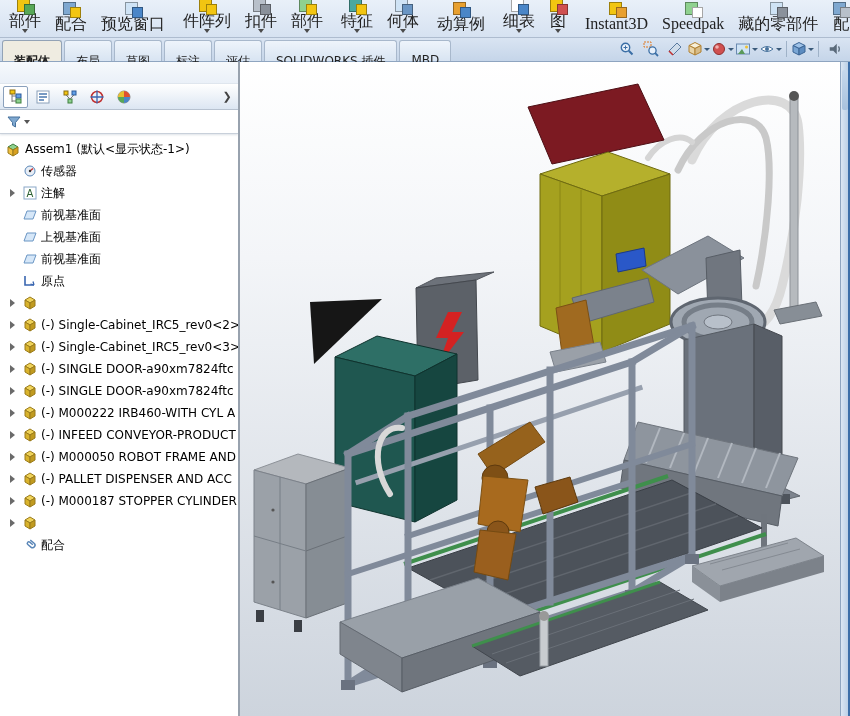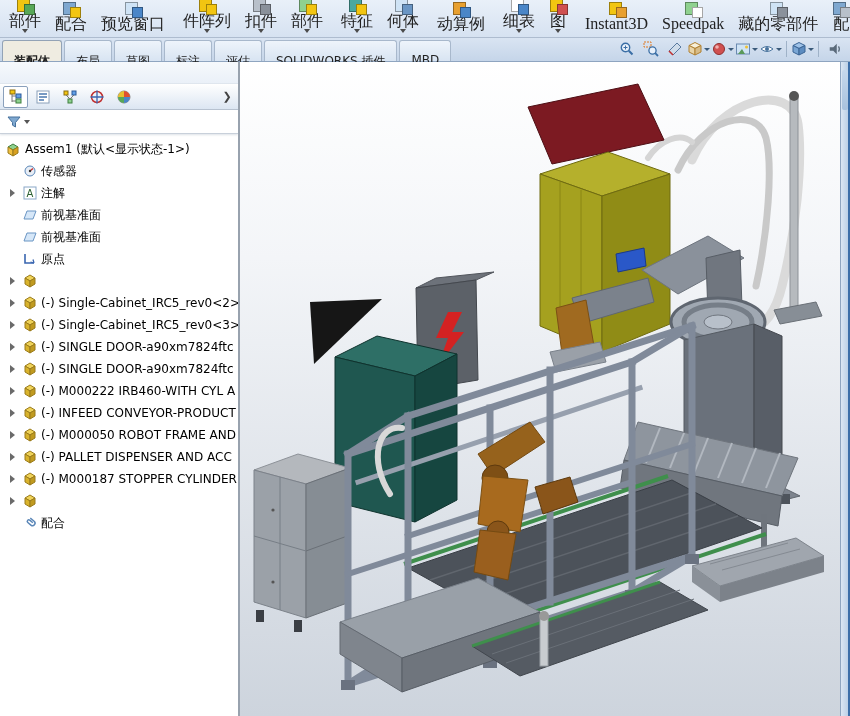--- a/index.html
+++ b/index.html
@@ -312,20 +312,27 @@
           <span class="ticon"><svg width="16" height="16" viewBox="0 0 16 16">
                 <polygon points="2,12 5,4 14,4 11,12" fill="#d6e7f8" stroke="#6b96c4"></polygon>
               </svg></span>
           <span class="tlabel">前视基准面</span>
         </li>
         <li class="trow">
           <span class="exp"></span>
           <span class="ticon"><svg width="16" height="16" viewBox="0 0 16 16">
                 <polygon points="2,12 5,4 14,4 11,12" fill="#d6e7f8" stroke="#6b96c4"></polygon>
               </svg></span>
+          <span class="tlabel">上视基准面</span>
+        </li>
+        <li class="trow">
+          <span class="exp"></span>
+          <span class="ticon"><svg width="16" height="16" viewBox="0 0 16 16">
+                <polygon points="2,12 5,4 14,4 11,12" fill="#d6e7f8" stroke="#6b96c4"></polygon>
+              </svg></span>
           <span class="tlabel">前视基准面</span>
         </li>
         <li class="trow">
           <span class="exp"></span>
           <span class="ticon"><svg width="16" height="16" viewBox="0 0 16 16">
                 <path d="M3 3 v9 h9" fill="none" stroke="#3a66b0" stroke-width="1.6"></path>
                 <path d="M12 12 l-3.5 -1 M12 12 l-1 -3.5" stroke="#3a66b0" stroke-width="1.3"></path>
               </svg></span>
           <span class="tlabel">原点</span>
         </li>

